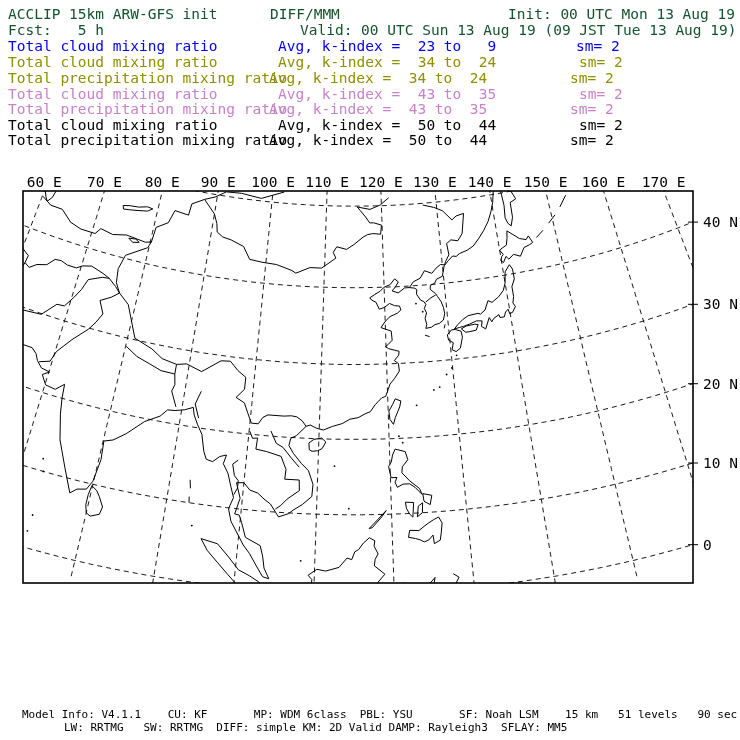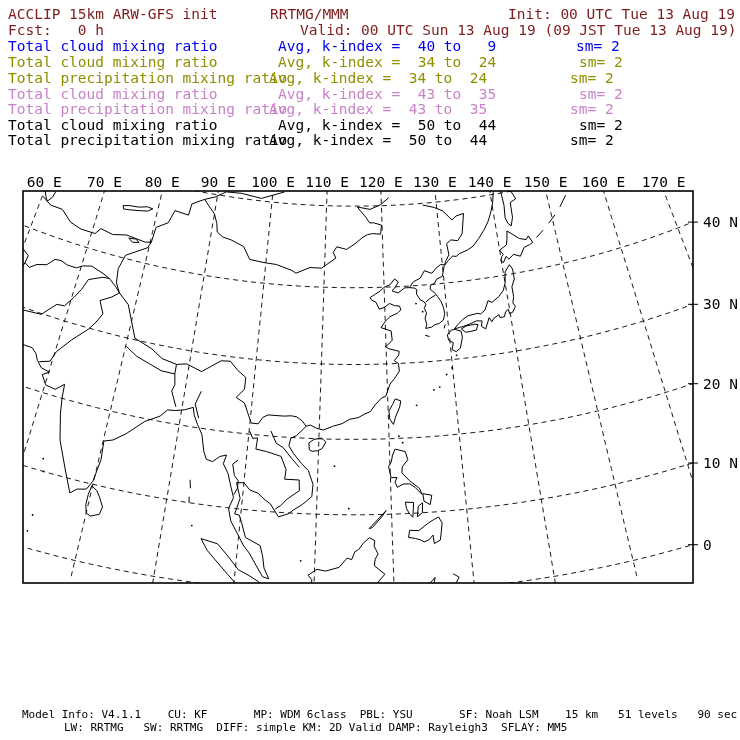--- a/index.html
+++ b/index.html
@@ -1,36 +1,36 @@
 <!DOCTYPE html>
 <html><head>
 <meta charset="utf-8">
 <style>
   html,body{margin:0;padding:0;background:#ffffff;width:740px;height:740px;overflow:hidden;}
   body{position:relative;font-family:"DejaVu Sans Mono",monospace;}
   .abs{position:absolute;white-space:pre;font-family:"DejaVu Sans Mono",monospace;
-       font-size:14.5px;line-height:15px;color:#7f1d1d;}
+       font-size:14.5px;line-height:15px;color:#14532d;}
   .foot{position:absolute;white-space:pre;font-family:"DejaVu Sans Mono",monospace;
         font-size:11px;line-height:12px;color:#000;}
   #map-svg{position:absolute;left:0;top:0;}
 </style>
 </head>
 <body>
 
 <div>
   <span class="abs" style="left:8px;top:7px">ACCLIP 15km ARW-GFS init</span>
-  <span class="abs" style="left:270px;top:7px">RRTMG/MMM</span>
-  <span class="abs" style="left:508px;top:7px">Init: 00 UTC Tue 13 Aug 19</span>
-  <span class="abs" style="left:8px;top:23px">Fcst:   0 h</span>
+  <span class="abs" style="left:270px;top:7px">DIFF/MMM</span>
+  <span class="abs" style="left:508px;top:7px">Init: 00 UTC Mon 13 Aug 19</span>
+  <span class="abs" style="left:8px;top:23px">Fcst:   5 h</span>
   <span class="abs" style="left:300px;top:23px">Valid: 00 UTC Sun 13 Aug 19 (09 JST Tue 13 Aug 19)</span>
 </div>
 
 <div id="var-rows">
     <span class="abs" style="left: 8px; top: 39px; color: rgb(0, 0, 238);">Total cloud mixing ratio</span>
-    <span class="abs" style="left: 278px; top: 39px; color: rgb(0, 0, 238);">Avg, k-index =  40 to   9</span>
+    <span class="abs" style="left: 278px; top: 39px; color: rgb(0, 0, 238);">Avg, k-index =  23 to   9</span>
     <span class="abs" style="left: 576px; top: 39px; color: rgb(0, 0, 238);">sm= 2</span>
     <span class="abs" style="left: 8px; top: 55px; color: rgb(143, 143, 0);">Total cloud mixing ratio</span>
     <span class="abs" style="left: 278px; top: 55px; color: rgb(143, 143, 0);">Avg, k-index =  34 to  24</span>
     <span class="abs" style="left: 579px; top: 55px; color: rgb(143, 143, 0);">sm= 2</span>
     <span class="abs" style="left: 8px; top: 71px; color: rgb(143, 143, 0);">Total precipitation mixing ratio</span>
     <span class="abs" style="left: 269px; top: 71px; color: rgb(143, 143, 0);">Avg, k-index =  34 to  24</span>
     <span class="abs" style="left: 570px; top: 71px; color: rgb(143, 143, 0);">sm= 2</span>
     <span class="abs" style="left: 8px; top: 87px; color: rgb(200, 130, 200);">Total cloud mixing ratio</span>
     <span class="abs" style="left: 278px; top: 87px; color: rgb(200, 130, 200);">Avg, k-index =  43 to  35</span>
     <span class="abs" style="left: 579px; top: 87px; color: rgb(200, 130, 200);">sm= 2</span>

